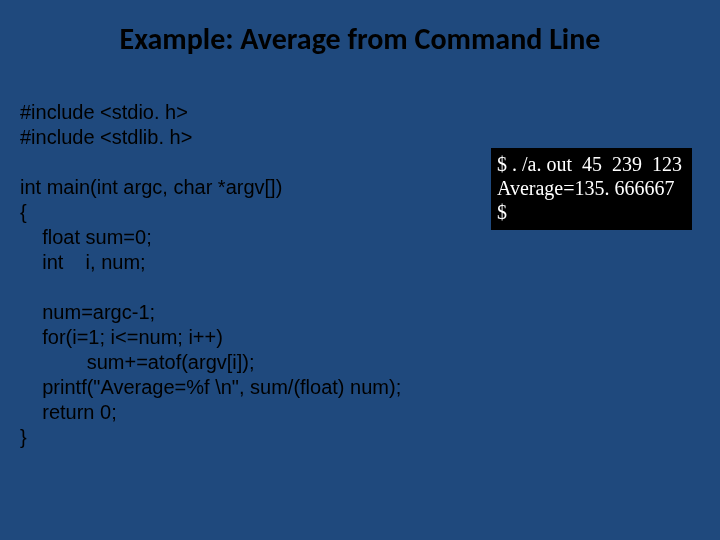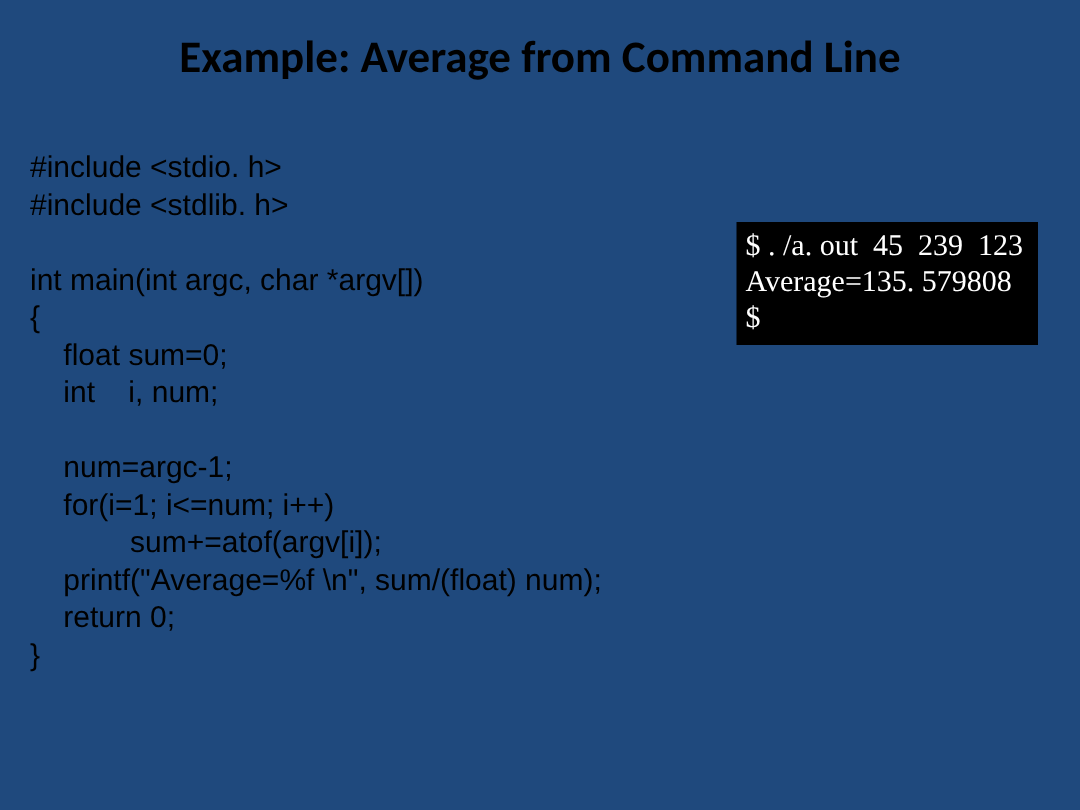--- a/index.html
+++ b/index.html
@@ -61,15 +61,15 @@
     float sum=0;
     int    i, num;
 
     num=argc-1;
     for(i=1; i&lt;=num; i++)
             sum+=atof(argv[i]);
     printf("Average=%f \n", sum/(float) num);
     return 0;
 }</div>
   <div class="terminal">$ . /a. out  45  239  123
-Average=135. 579808
+Average=135. 666667
 $</div>
 </div>
 
 </body></html>

